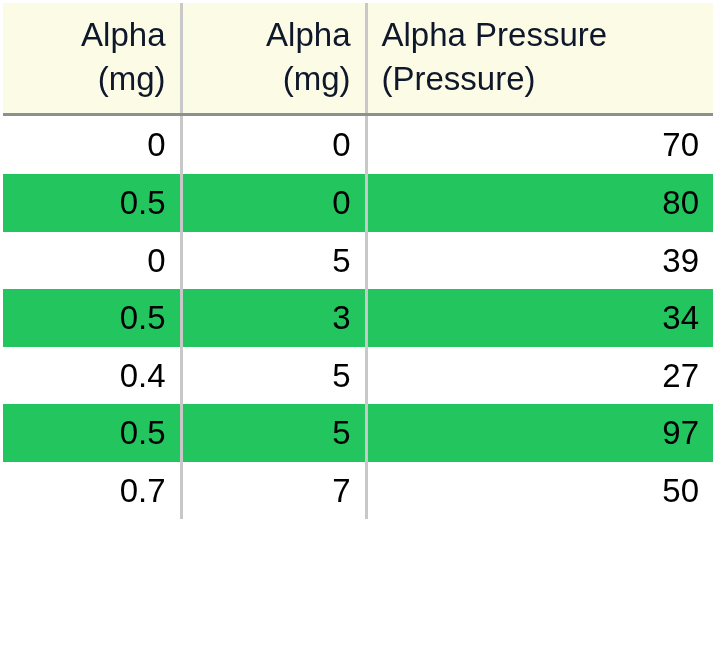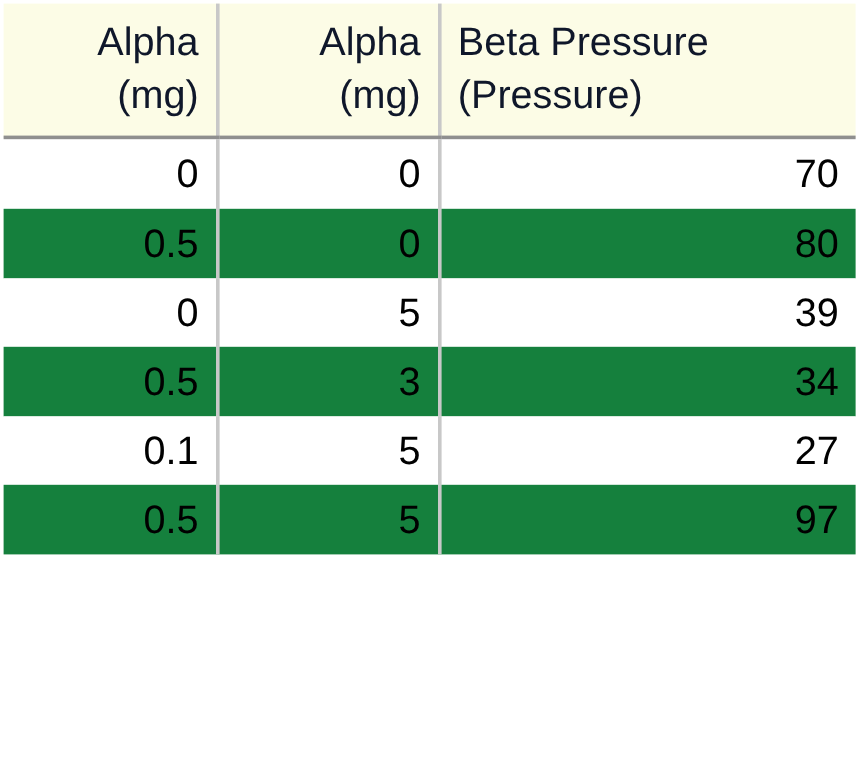--- a/index.html
+++ b/index.html
@@ -62,21 +62,21 @@
     white-space: nowrap;
   }
   tbody td:last-child {
     border-right: none;
     padding-right: 14px;
   }
   tbody tr.row-odd td {
     background: #ffffff;
   }
   tbody tr.row-even td {
-    background: #15803d;
+    background: #22c55e;
   }
 </style>
 </head>
 <body>
 
 <div class="table-wrap">
   <table class="data-table">
     <colgroup>
       <col class="col-alpha">
       <col class="col-beta">
@@ -86,21 +86,21 @@
       <tr>
         <th>
           <span class="hdr-line">Alpha</span>
           <span class="hdr-line">(mg)</span>
         </th>
         <th>
           <span class="hdr-line">Alpha</span>
           <span class="hdr-line">(mg)</span>
         </th>
         <th>
-          <span class="hdr-line">Beta Pressure</span>
+          <span class="hdr-line">Alpha Pressure</span>
           <span class="hdr-line">(Pressure)</span>
         </th>
       </tr>
     </thead>
     <tbody>
       <tr class="row-odd">
         <td>0</td>
         <td>0</td>
         <td>70</td>
       </tr>
@@ -113,24 +113,29 @@
         <td>0</td>
         <td>5</td>
         <td>39</td>
       </tr>
       <tr class="row-even">
         <td>0.5</td>
         <td>3</td>
         <td>34</td>
       </tr>
       <tr class="row-odd">
-        <td>0.1</td>
+        <td>0.4</td>
         <td>5</td>
         <td>27</td>
       </tr>
       <tr class="row-even">
         <td>0.5</td>
         <td>5</td>
         <td>97</td>
       </tr>
+      <tr class="row-odd">
+        <td>0.7</td>
+        <td>7</td>
+        <td>50</td>
+      </tr>
     </tbody>
   </table>
 </div>
 
 </body></html>

